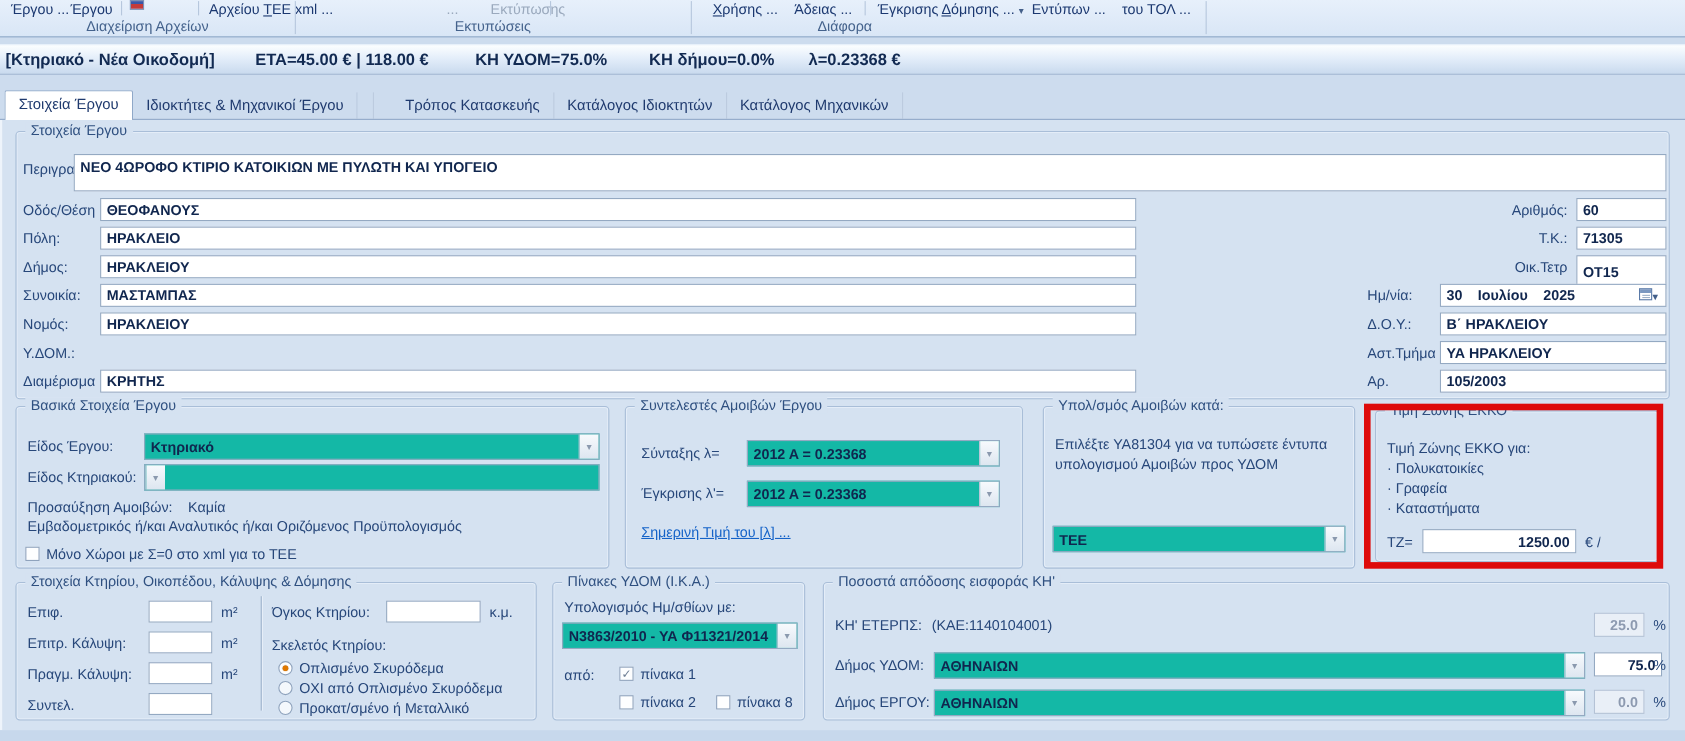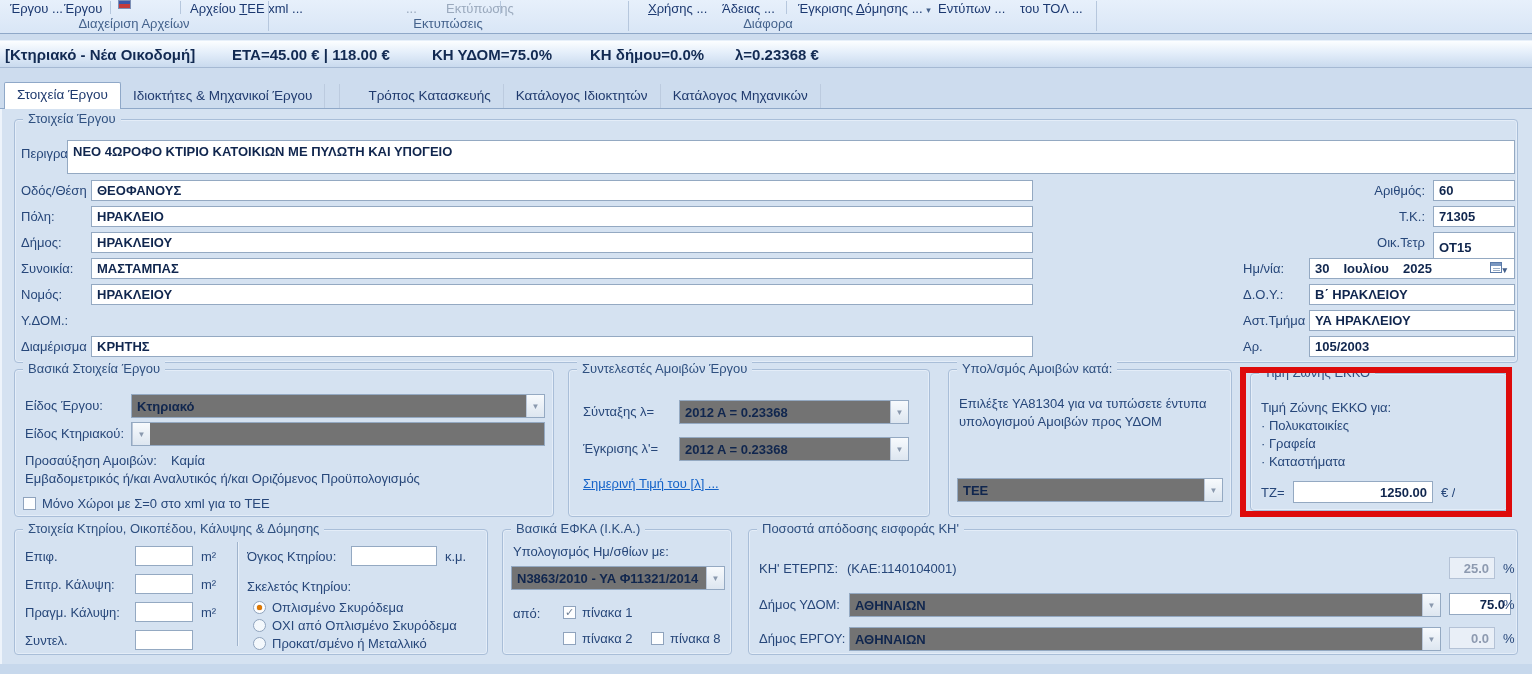--- a/index.html
+++ b/index.html
@@ -44,21 +44,21 @@
   .gbt { position:absolute; top:-9px; left:8px; background:#d5e2f1; padding:0 5px;
          font-size:13px; color:#2f5080; white-space:nowrap; }
 
   .lbl { position:absolute; font-size:13px; color:#27477a; white-space:nowrap; overflow:hidden; }
   .tb  { position:absolute; background:#ffffff; border:1px solid #94a9c2;
          font-size:13px; font-weight:bold; color:#10264e; padding:1px 5px;
          display:flex; align-items:center; white-space:nowrap; overflow:hidden; }
   .tb.right { justify-content:flex-end; }
   .tb.disabled { background:#e9eff7; color:#8d9ab0; border-color:#b4c2d6; }
 
-  .combo { position:absolute; background:#737373; border:1px solid #94a9c2; display:flex; }
+  .combo { position:absolute; background:#14b8a6; border:1px solid #94a9c2; display:flex; }
   .combo .cval { flex:1; font-size:13px; font-weight:bold; color:#10264e; padding:2px 5px;
                  white-space:nowrap; overflow:hidden; align-self:center; }
   .combo .cbtn { width:18px; border-left:1px solid #b9c6d8;
                  background:linear-gradient(#f7fafd,#dde6f0); color:#8a99ae; font-size:8px;
                  display:flex; align-items:center; justify-content:center; }
 
   .cb { position:absolute; width:13px; height:13px; background:#fdfeff; border:1px solid #8fa3bd;
         display:flex; align-items:center; justify-content:center; font-size:11px; color:transparent; }
   .cb.on { color:#6e7f95; }
   .cb.on::after { content:"✓"; margin-top:-1px; }
@@ -256,21 +256,21 @@
       <span class="lbl" style="left:232px;top:49px">Σκελετός Κτηρίου:</span>
       <span class="radio on" style="left:238px;top:71px"></span>
       <span class="lbl" style="left:257px;top:70px">Οπλισμένο Σκυρόδεμα</span>
       <span class="radio" style="left:238px;top:89px"></span>
       <span class="lbl" style="left:257px;top:88px">ΟΧΙ από Οπλισμένο Σκυρόδεμα</span>
       <span class="radio" style="left:238px;top:107px"></span>
       <span class="lbl" style="left:257px;top:106px">Προκατ/σμένο ή Μεταλλικό</span>
     </div>
 
     <div class="gb" style="left:502px;top:420px;width:230px;height:126px">
-      <span class="gbt">Βασικά ΕΦΚΑ (Ι.Κ.Α.)</span>
+      <span class="gbt">Πίνακες ΥΔΟΜ (Ι.Κ.Α.)</span>
       <span class="lbl" style="left:10px;top:14px">Υπολογισμός Ημ/σθίων με:</span>
       <div class="combo" style="left:8px;top:36px;width:214px;height:24px">
         <span class="cval">Ν3863/2010 - ΥΑ Φ11321/2014</span>
           <span class="cbtn">▼</span>
       </div>
       <span class="lbl" style="left:10px;top:76px">από:</span>
       <span class="cb on" style="left:60px;top:76px"></span>
       <span class="lbl" style="left:79px;top:75px">πίνακα 1</span>
       <span class="cb" style="left:60px;top:102px"></span>
       <span class="lbl" style="left:79px;top:101px">πίνακα 2</span>

